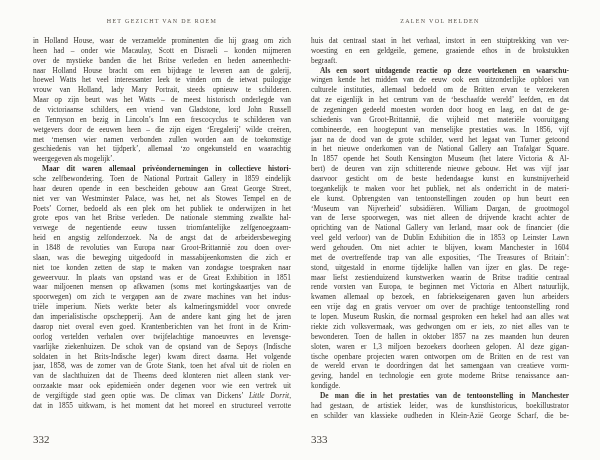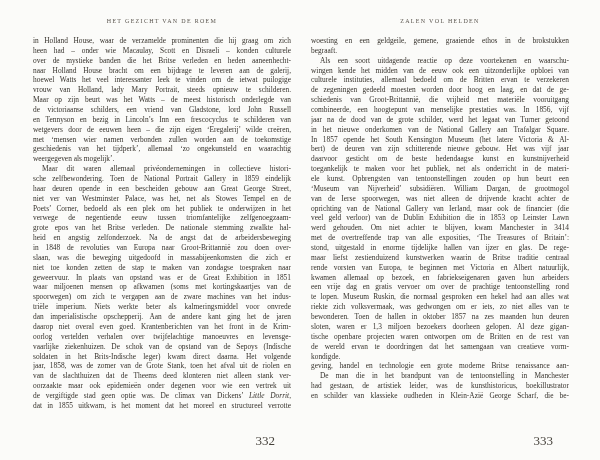--- a/index.html
+++ b/index.html
@@ -44,63 +44,63 @@
     color: #36322c;
     font-size: 7.4px;
   }
   .line {
     height: 9.87px;
     line-height: 9.87px;
     text-align: justify;
     text-align-last: justify;
     overflow: hidden;
   }
-  .line.indent { text-indent: 9px; }
+  .line.indent { text-indent: 9px; font-weight: bold; }
   .line.para-end {
     text-align: left;
     text-align-last: left;
   }
   .page-number {
     position: absolute;
     top: 433px;
     left: 0;
-    right: 16px;
-    text-align: right;
-    font-size: 13px;
+    right: 0;
+    text-align: left;
+    font-size: 11px;
     color: #45413b;
   }
 </style>
 </head>
 <body>
 
 <div class="spread">
 
   <section class="page left">
     <div class="running-header">HET GEZICHT VAN DE ROEM</div>
     <div class="bodytext">
         <div class="line">in Holland House, waar de verzamelde prominenten die hij graag om zich</div>
-        <div class="line">heen had – onder wie Macaulay, Scott en Disraeli – konden culturele</div>
+        <div class="line">heen had – onder wie Macaulay, Scott en Disraeli – konden mijmeren</div>
         <div class="line">over de mystieke banden die het Britse verleden en heden aaneenhecht-</div>
         <div class="line">naar Holland House bracht om een bijdrage te leveren aan de galerij,</div>
         <div class="line">hoewel Watts het veel interessanter leek te vinden om de ietwat puilogige</div>
         <div class="line">vrouw van Holland, lady Mary Portrait, steeds opnieuw te schilderen.</div>
         <div class="line">Maar op zijn beurt was het Watts – de meest historisch onderlegde van</div>
         <div class="line">de victoriaanse schilders, een vriend van Gladstone, lord John Russell</div>
         <div class="line">en Tennyson en bezig in Lincoln’s Inn een frescocyclus te schilderen van</div>
         <div class="line">wetgevers door de eeuwen heen – die zijn eigen ‘Eregalerij’ wilde creëren,</div>
         <div class="line">met ‘mensen wier namen verbonden zullen worden aan de toekomstige</div>
         <div class="line">geschiedenis van het tijdperk’, allemaal ‘zo ongekunsteld en waarachtig</div>
         <div class="line para-end">weergegeven als mogelijk’.</div>
         <div class="line indent">Maar dit waren allemaal privéondernemingen in collectieve histori-</div>
         <div class="line">sche zelfbewondering. Toen de National Portrait Gallery in 1859 eindelijk</div>
         <div class="line">haar deuren opende in een bescheiden gebouw aan Great George Street,</div>
         <div class="line">niet ver van Westminster Palace, was het, net als Stowes Tempel en de</div>
         <div class="line">Poets’ Corner, bedoeld als een plek om het publiek te onderwijzen in het</div>
+        <div class="line">grote epos van het Britse verleden. De nationale stemming zwalkte hal-</div>
         <div class="line">verwege de negentiende eeuw tussen triomfantelijke zelfgenoegzaam-</div>
-        <div class="line">grote epos van het Britse verleden. De nationale stemming zwalkte hal-</div>
         <div class="line">heid en angstig zelfonderzoek. Na de angst dat de arbeidersbeweging</div>
         <div class="line">in 1848 de revoluties van Europa naar Groot-Brittannië zou doen over-</div>
         <div class="line">slaan, was die beweging uitgedoofd in massabijeenkomsten die zich er</div>
         <div class="line">niet toe konden zetten de stap te maken van zondagse toespraken naar</div>
         <div class="line">geweervuur. In plaats van opstand was er de Great Exhibition in 1851</div>
         <div class="line">waar miljoenen mensen op afkwamen (soms met kortingskaartjes van de</div>
         <div class="line">spoorwegen) om zich te vergapen aan de zware machines van het indus-</div>
         <div class="line">triële imperium. Niets werkte beter als kalmeringsmiddel voor onvrede</div>
         <div class="line">dan imperialistische opschepperij. Aan de andere kant ging het de jaren</div>
         <div class="line">daarop niet overal even goed. Krantenberichten van het front in de Krim-</div>
@@ -112,54 +112,56 @@
         <div class="line">oorzaakte maar ook epidemieën onder degenen voor wie een vertrek uit</div>
         <div class="line">de vergiftigde stad geen optie was. De climax van Dickens’ <em>Little Dorrit</em>,</div>
         <div class="line">dat in 1855 uitkwam, is het moment dat het moreel en structureel verrotte</div>
       </div>
     <div class="page-number">332</div>
   </section>
 
   <section class="page right">
     <div class="running-header">ZALEN VOL HELDEN</div>
     <div class="bodytext">
+        <div class="line">huis dat centraal staat in het verhaal, instort in een stuiptrekking van ver-</div>
         <div class="line">woesting en een geldgeile, gemene, graaiende ethos in de brokstukken</div>
         <div class="line para-end">begraaft.</div>
         <div class="line indent">Als een soort uitdagende reactie op deze voortekenen en waarschu-</div>
         <div class="line">wingen kende het midden van de eeuw ook een uitzonderlijke opbloei van</div>
         <div class="line">culturele instituties, allemaal bedoeld om de Britten ervan te verzekeren</div>
+        <div class="line">dat ze eigenlijk in het centrum van de ‘beschaafde wereld’ leefden, en dat</div>
         <div class="line">de zegeningen gedeeld moesten worden door hoog en laag, en dat de ge-</div>
         <div class="line">schiedenis van Groot-Brittannië, die vrijheid met materiële vooruitgang</div>
         <div class="line">combineerde, een hoogtepunt van menselijke prestaties was. In 1856, vijf</div>
         <div class="line">jaar na de dood van de grote schilder, werd het legaat van Turner getoond</div>
         <div class="line">in het nieuwe onderkomen van de National Gallery aan Trafalgar Square.</div>
         <div class="line">In 1857 opende het South Kensington Museum (het latere Victoria &amp; Al-</div>
         <div class="line">bert) de deuren van zijn schitterende nieuwe gebouw. Het was vijf jaar</div>
         <div class="line">daarvoor gesticht om de beste hedendaagse kunst en kunstnijverheid</div>
         <div class="line">toegankelijk te maken voor het publiek, net als onderricht in de materi-</div>
         <div class="line">ele kunst. Opbrengsten van tentoonstellingen zouden op hun beurt een</div>
         <div class="line">‘Museum van Nijverheid’ subsidiëren. William Dargan, de grootmogol</div>
         <div class="line">van de Ierse spoorwegen, was niet alleen de drijvende kracht achter de</div>
         <div class="line">oprichting van de National Gallery van Ierland, maar ook de financier (die</div>
         <div class="line">veel geld verloor) van de Dublin Exhibition die in 1853 op Leinster Lawn</div>
-        <div class="line">werd gehouden. Om niet achter te blijven, kwam Manchester in 3414</div>
+        <div class="line">werd gehouden. Om niet achter te blijven, kwam Manchester in 1604</div>
         <div class="line">met de overtreffende trap van alle exposities, ‘The Treasures of Britain’:</div>
         <div class="line">stond, uitgestald in enorme tijdelijke hallen van ijzer en glas. De rege-</div>
         <div class="line">maar liefst zestienduizend kunstwerken waarin de Britse traditie centraal</div>
         <div class="line">rende vorsten van Europa, te beginnen met Victoria en Albert natuurlijk,</div>
         <div class="line">kwamen allemaal op bezoek, en fabriekseigenaren gaven hun arbeiders</div>
         <div class="line">een vrije dag en gratis vervoer om over de prachtige tentoonstelling rond</div>
         <div class="line">te lopen. Museum Ruskin, die normaal gesproken een hekel had aan alles wat</div>
         <div class="line">riekte zich volksvermaak, was gedwongen om er iets, zo niet alles van te</div>
         <div class="line">bewonderen. Toen de hallen in oktober 1857 na zes maanden hun deuren</div>
         <div class="line">sloten, waren er 1,3 miljoen bezoekers doorheen gelopen. Al deze gigan-</div>
         <div class="line">tische openbare projecten waren ontworpen om de Britten en de rest van</div>
         <div class="line">de wereld ervan te doordringen dat het samengaan van creatieve vorm-</div>
+        <div class="line">geving, handel en technologie een grote moderne Britse renaissance aan-</div>
         <div class="line para-end">kondigde.</div>
-        <div class="line">geving, handel en technologie een grote moderne Britse renaissance aan-</div>
-        <div class="line indent">De man die in het brandpunt van de tentoonstelling in Manchester</div>
+        <div class="line indent">De man die in het prestaties van de tentoonstelling in Manchester</div>
         <div class="line">had gestaan, de artistiek leider, was de kunsthistoricus, boekillustrator</div>
         <div class="line">en schilder van klassieke oudheden in Klein-Azië George Scharf, die be-</div>
       </div>
     <div class="page-number">333</div>
   </section>
 
 </div>
 
 </body></html>

